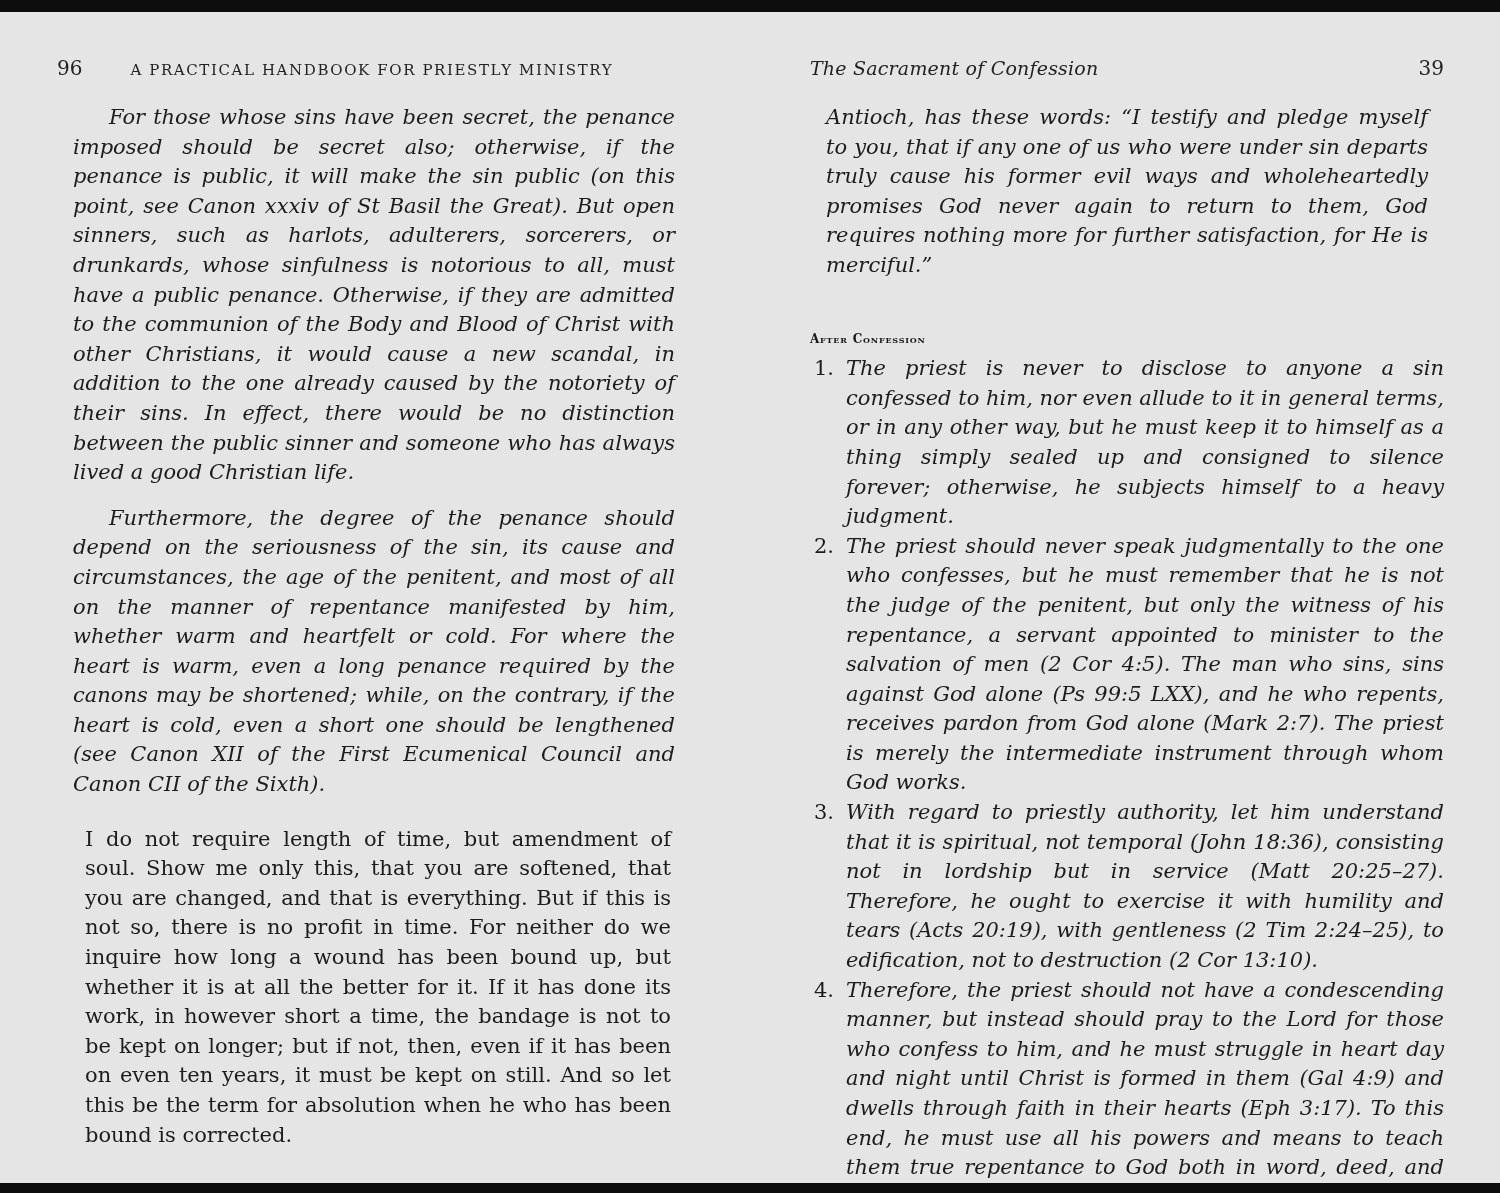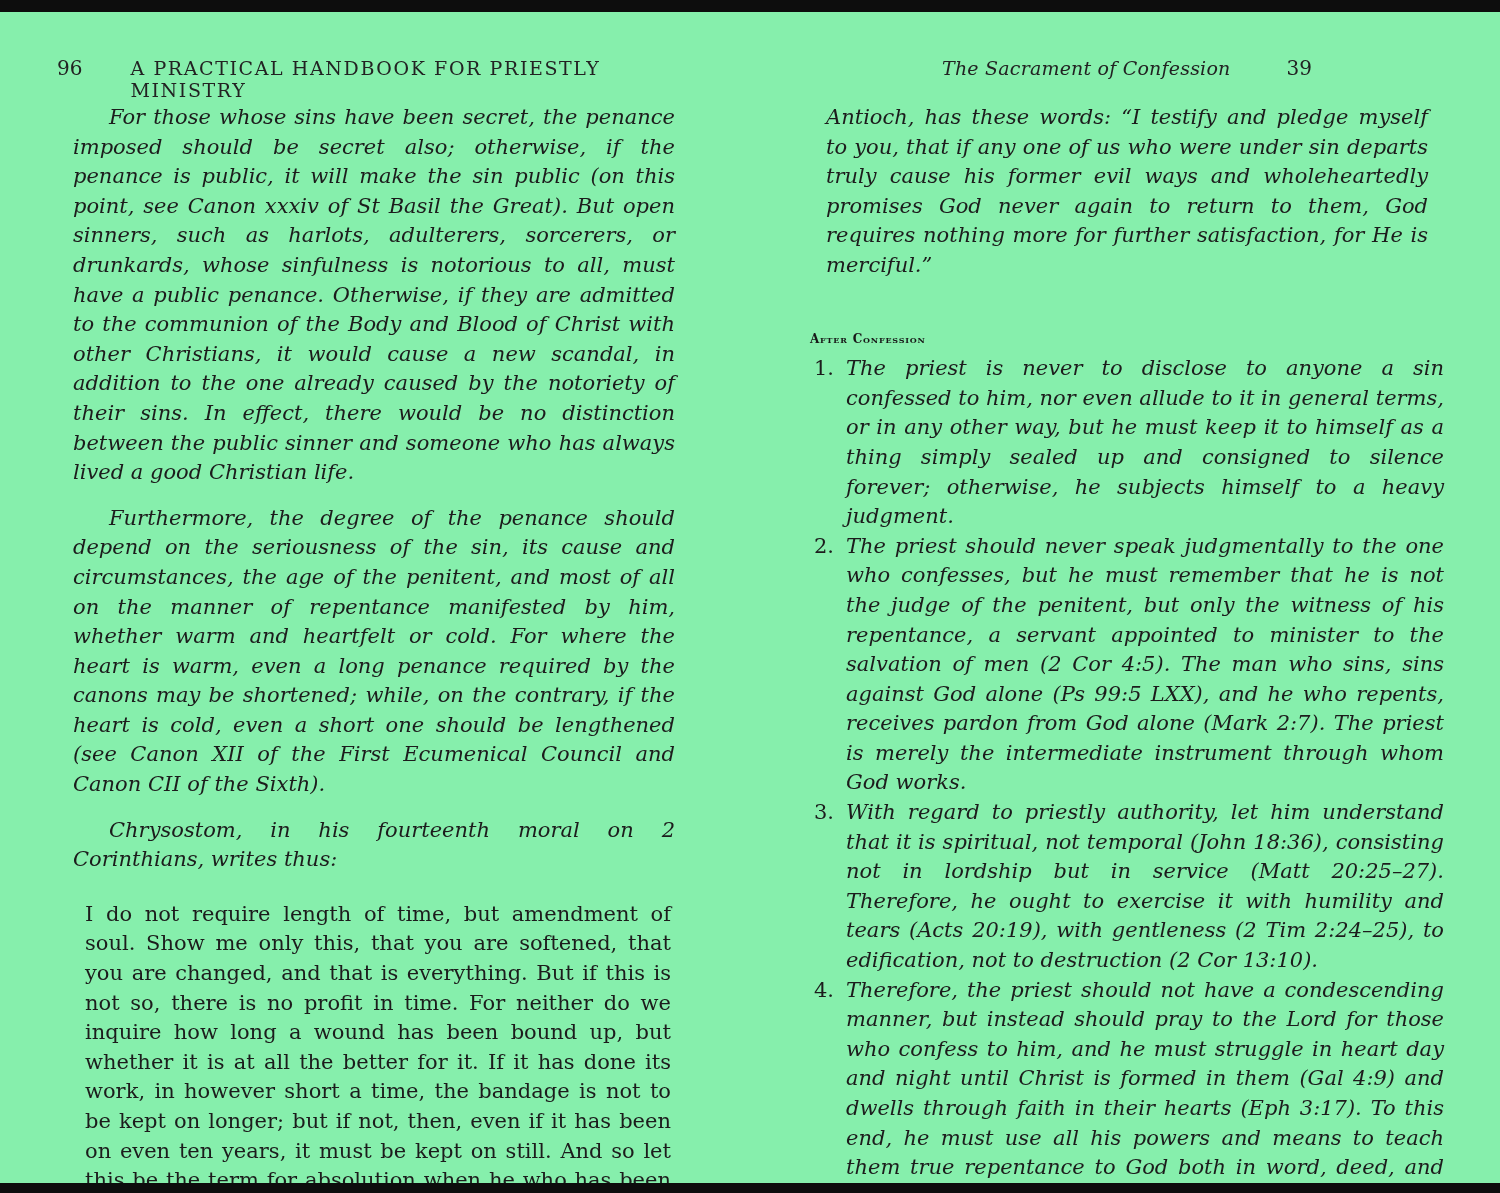--- a/index.html
+++ b/index.html
@@ -4,21 +4,21 @@
 <style>
   html, body {
     margin: 0;
     padding: 0;
     background: #ffffff;
   }
   .screen {
     position: relative;
     width: 1500px;
     height: 1193px;
-    background: #86efac;
+    background: #e5e5e5;
     overflow: hidden;
     font-family: "DejaVu Serif", "Liberation Serif", serif;
     color: #1c1c1c;
   }
   .edge-bar {
     position: absolute;
     left: 0;
     width: 100%;
     background: #0d0d0d;
     z-index: 5;
@@ -41,26 +41,26 @@
     display: flex;
     align-items: baseline;
     height: 26px;
     margin-bottom: 21px;
   }
   .running-head .pagenum {
     font-size: 20px;
     color: #222;
   }
   .head-title {
-    font-size: 19px;
+    font-size: 15px;
     letter-spacing: 1.6px;
     color: #222;
   }
   .left-head .head-title { margin-left: 48px; }
-  .right-head { justify-content: center; }
+  .right-head { justify-content: space-between; }
   .right-head .head-title {
     font-style: italic;
     font-size: 19px;
     letter-spacing: 0.2px;
   }
   .right-head .pagenum { margin-left: 56px; }
 
   .body-text {
     font-size: 21px;
     line-height: 29.6px;
@@ -124,21 +124,20 @@
   <div class="spread">
 
     <section class="page left">
       <header class="running-head left-head">
         <span class="pagenum">96</span>
         <span class="head-title">A PRACTICAL HANDBOOK FOR PRIESTLY MINISTRY</span>
       </header>
       <div class="body-text">
         <p class="para indent">For those whose sins have been secret, the penance imposed should be secret also; otherwise, if the penance is public, it will make the sin public (on this point, see Canon xxxiv of St Basil the Great). But open sinners, such as harlots, adulterers, sorcerers, or drunkards, whose sinfulness is notorious to all, must have a public penance. Otherwise, if they are admitted to the communion of the Body and Blood of Christ with other Christians, it would cause a new scandal, in addition to the one already caused by the notoriety of their sins. In effect, there would be no distinction between the public sinner and someone who has always lived a good Christian life.</p>
         <p class="para indent">Furthermore, the degree of the penance should depend on the seriousness of the sin, its cause and circumstances, the age of the penitent, and most of all on the manner of repentance manifested by him, whether warm and heartfelt or cold. For where the heart is warm, even a long penance required by the canons may be shortened; while, on the contrary, if the heart is cold, even a short one should be lengthened (see Canon XII of the First Ecumenical Council and Canon CII of the Sixth).</p>
-        <p class="para indent">Chrysostom, in his fourteenth moral on 2 Corinthians, writes thus:</p>
         <blockquote class="quote">I do not require length of time, but amendment of soul. Show me only this, that you are softened, that you are changed, and that is everything. But if this is not so, there is no profit in time. For neither do we inquire how long a wound has been bound up, but whether it is at all the better for it. If it has done its work, in however short a time, the bandage is not to be kept on longer; but if not, then, even if it has been on even ten years, it must be kept on still. And so let this be the term for absolution when he who has been bound is corrected.</blockquote>
         <p class="para indent continues">And since penance is not strictly a satisfaction to God, a penitent may be absolved even without any penance, if he sincerely and with tears promises never to return to his sin. So John the Baptist imposed no penance on the publicans who repented other than telling them to act fairly according to the laws prescribed for their office (Luke 3:13). Chrysostom, in his sermon on the Blessed Philogonus, Bishop of</p>
       </div>
     </section>
 
     <section class="page right">
       <header class="running-head right-head">
         <span class="head-title">The Sacrament of Confession</span>
         <span class="pagenum">39</span>
       </header>

